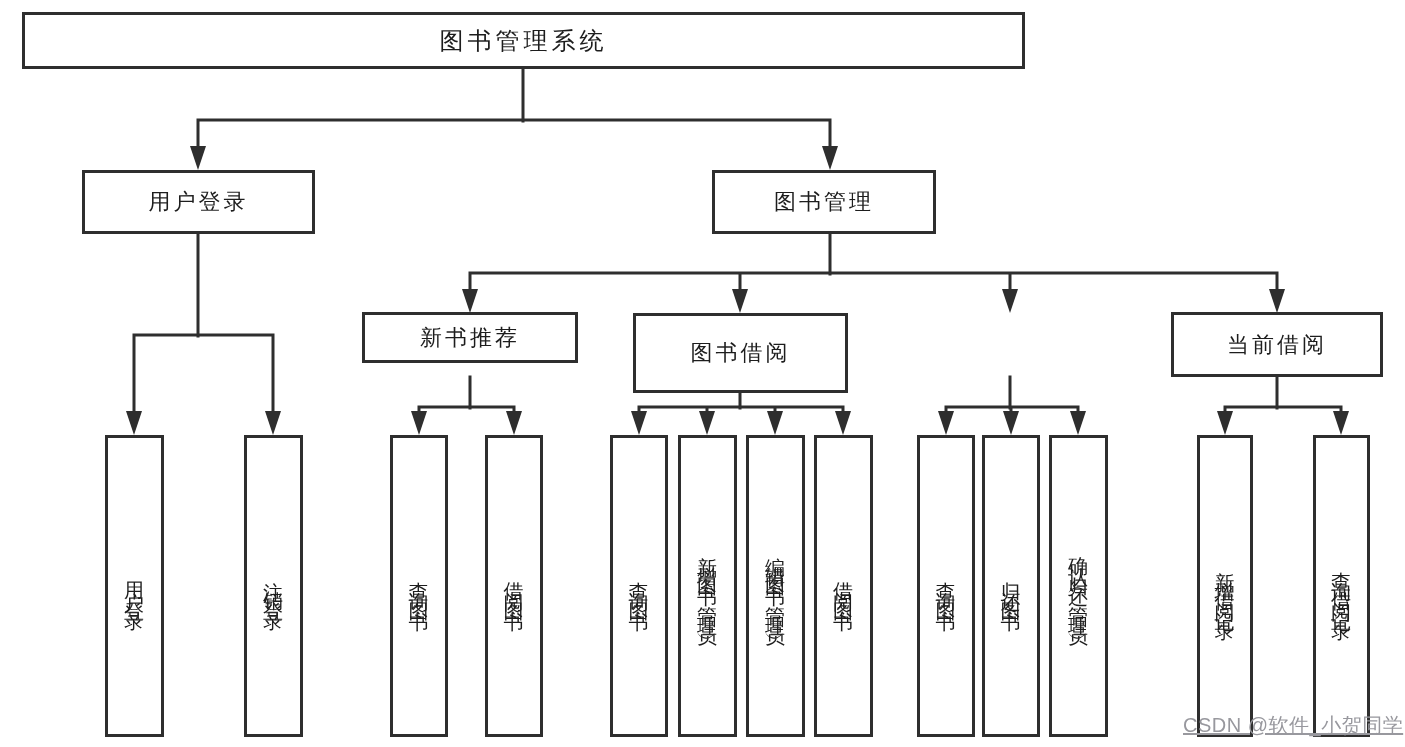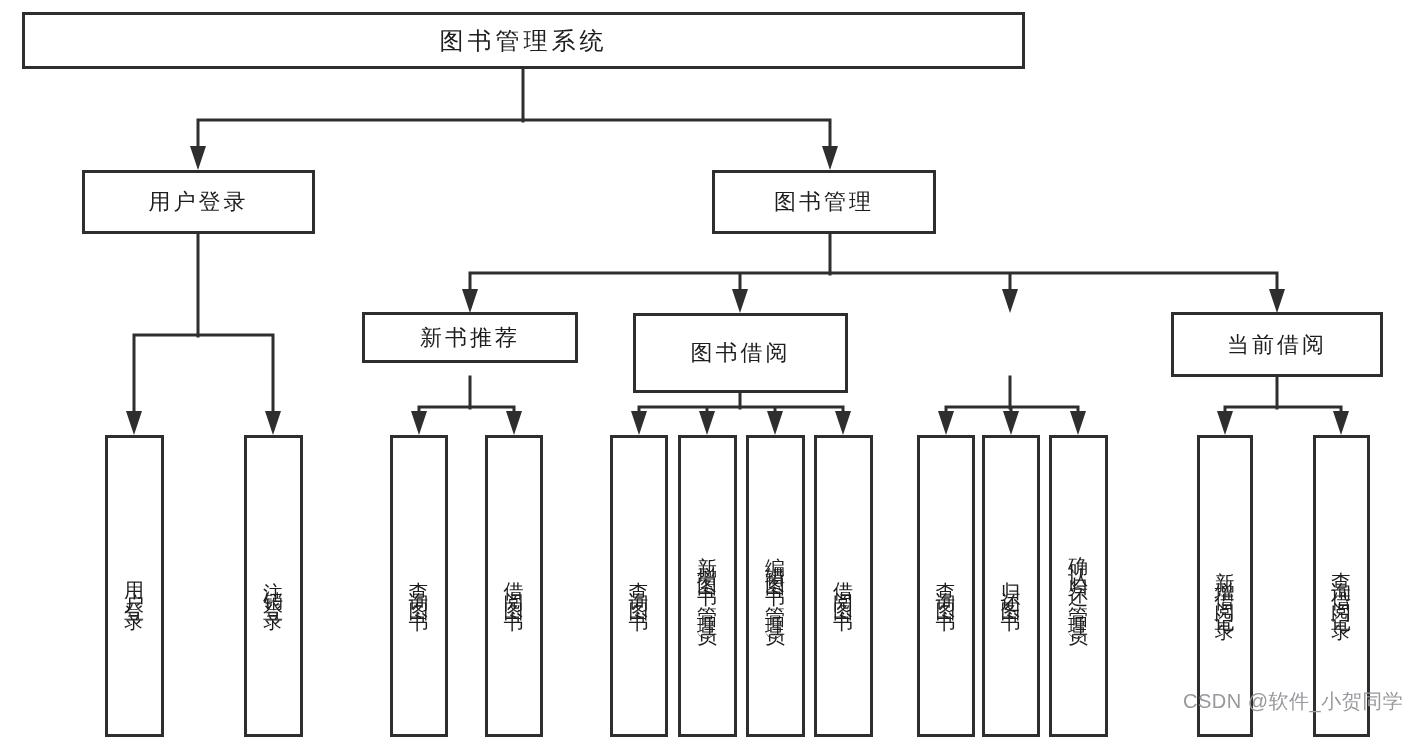--- a/index.html
+++ b/index.html
@@ -12,22 +12,22 @@
     position:absolute;box-sizing:border-box;border:3px solid #2e2e2e;background:#ffffff;
     display:flex;align-items:center;justify-content:center;z-index:2;
   }
   .hbox{font-size:22px;letter-spacing:3px;white-space:nowrap;}
   .root{font-size:24px;letter-spacing:4px;}
   .vbox{
     writing-mode:vertical-rl;text-orientation:mixed;
     font-size:20px;letter-spacing:10px;line-height:1;
   }
   .watermark{
-    position:absolute;left:1183px;top:688px;z-index:3;
-    font-size:20px;color:#98989e;white-space:nowrap;letter-spacing:0.5px;
+    position:absolute;left:1183px;top:712px;z-index:3;
+    font-size:20px;color:#98989e;white-space:nowrap;letter-spacing:0.5px;text-decoration:underline;
   }
 </style>
 </head>
 <body>
 
 <div class="stage">
 
   <svg class="edges" width="1405" height="747" viewBox="0 0 1405 747">
     <path d="M523 68V121 M198 120H830 M198 120V148 M830 120V148
              M198 233V336 M134 335H273 M134 335V413 M273 335V413

